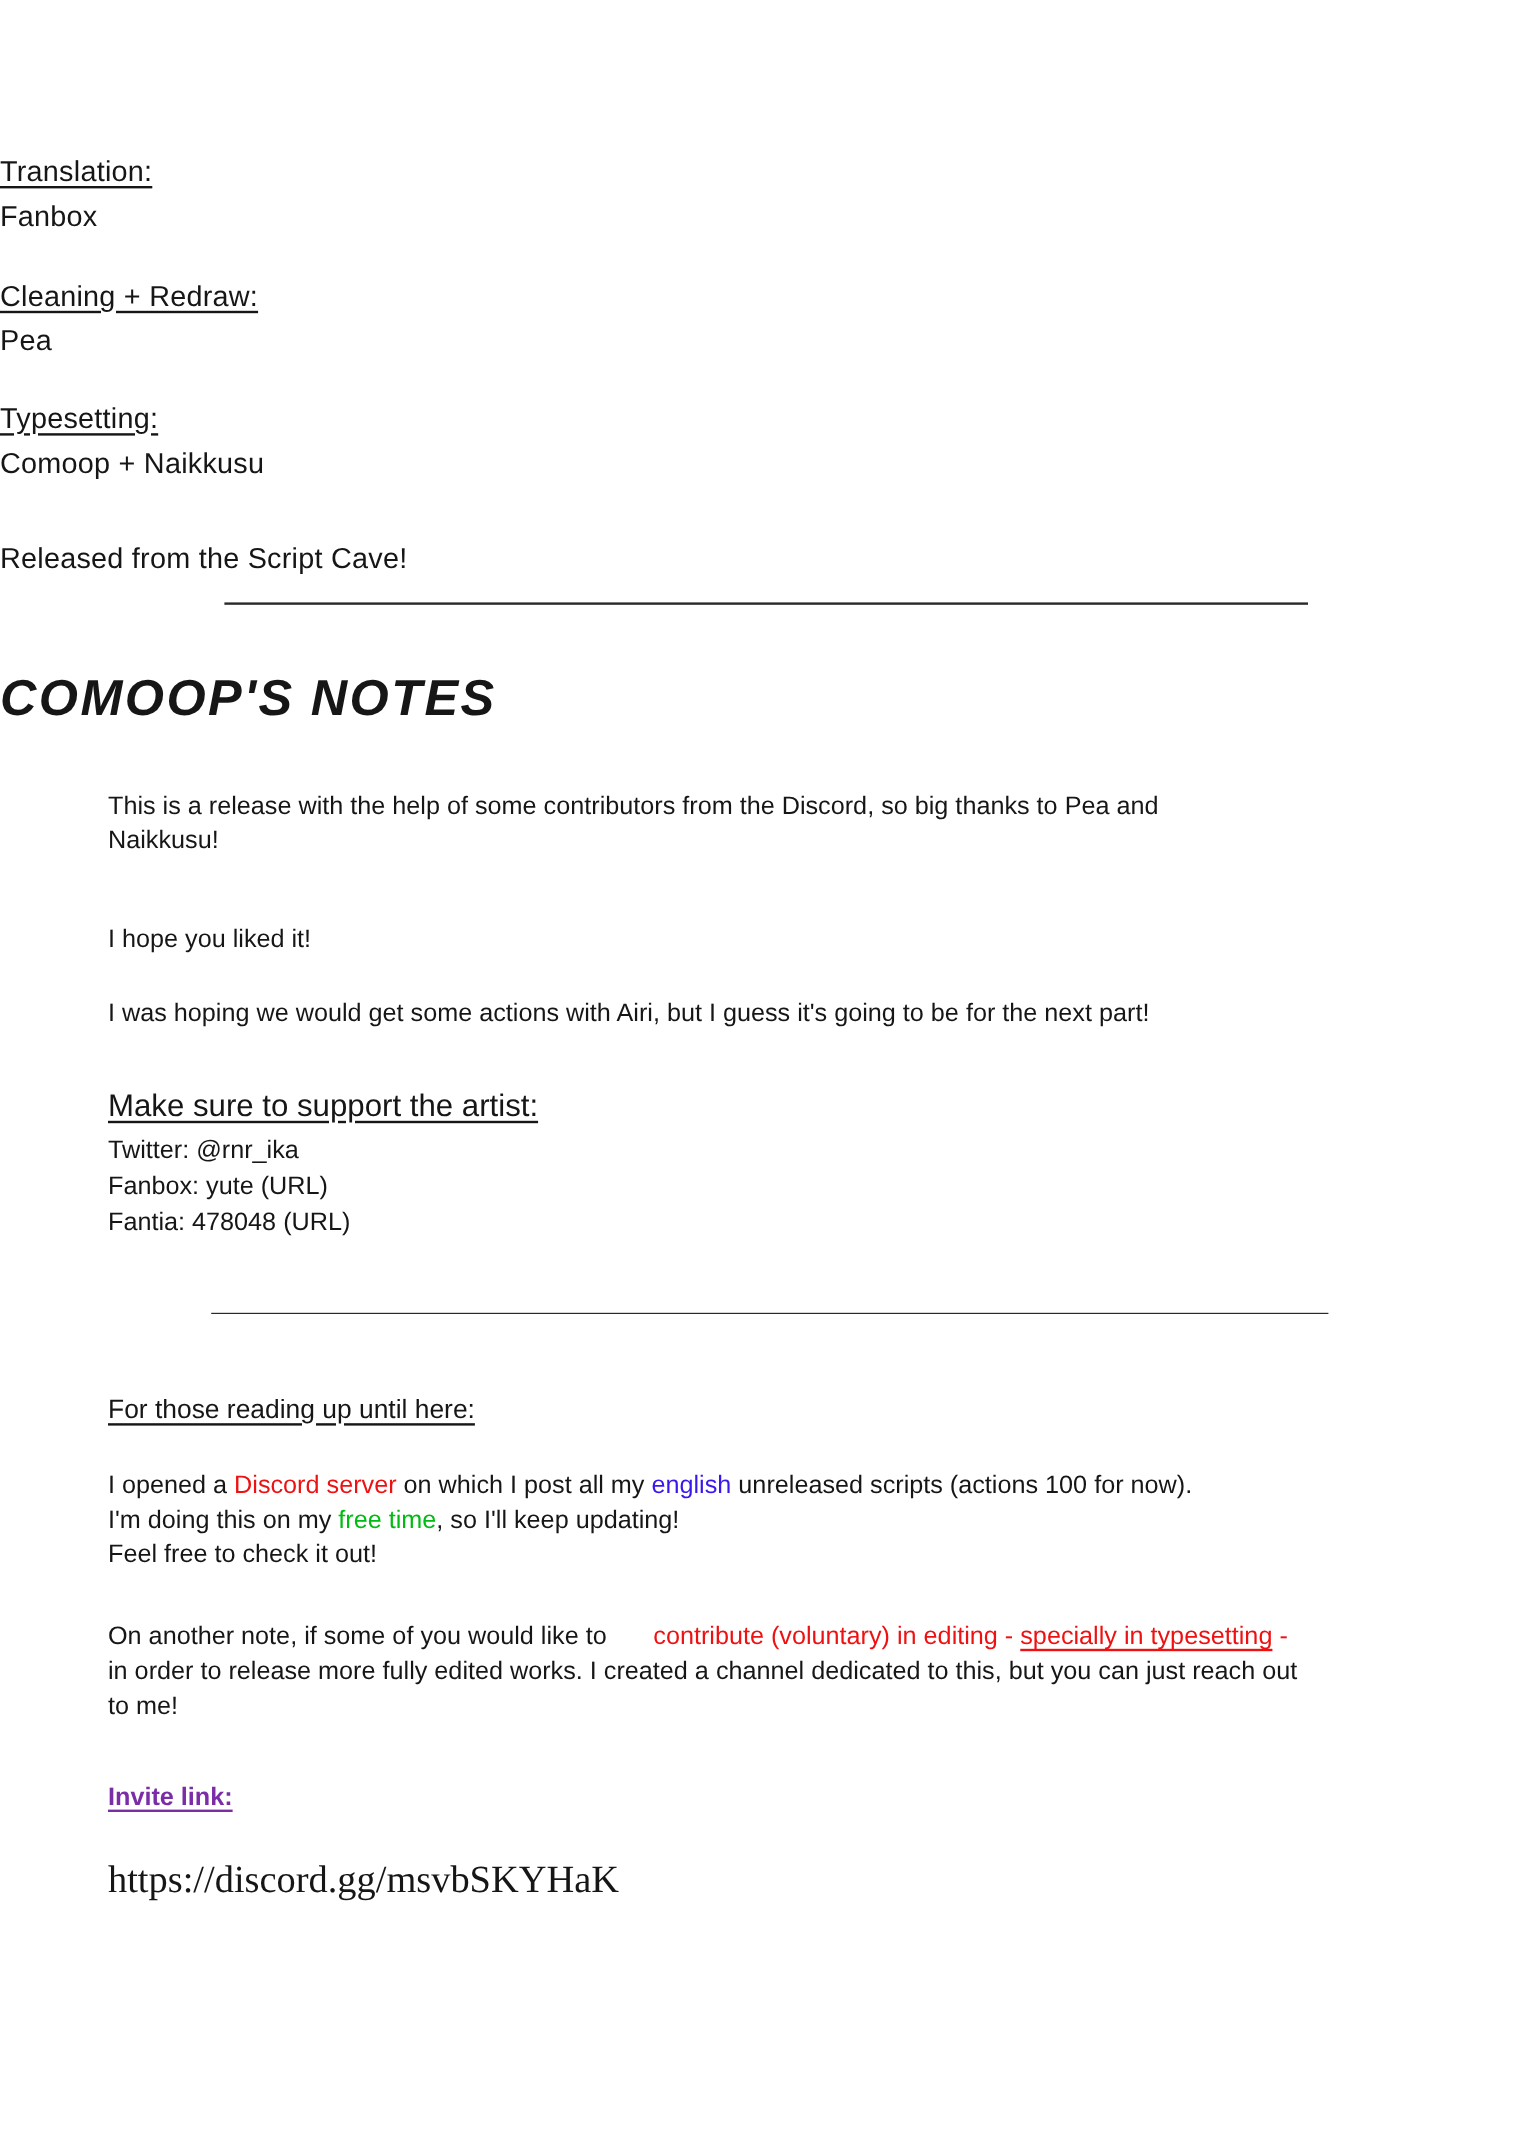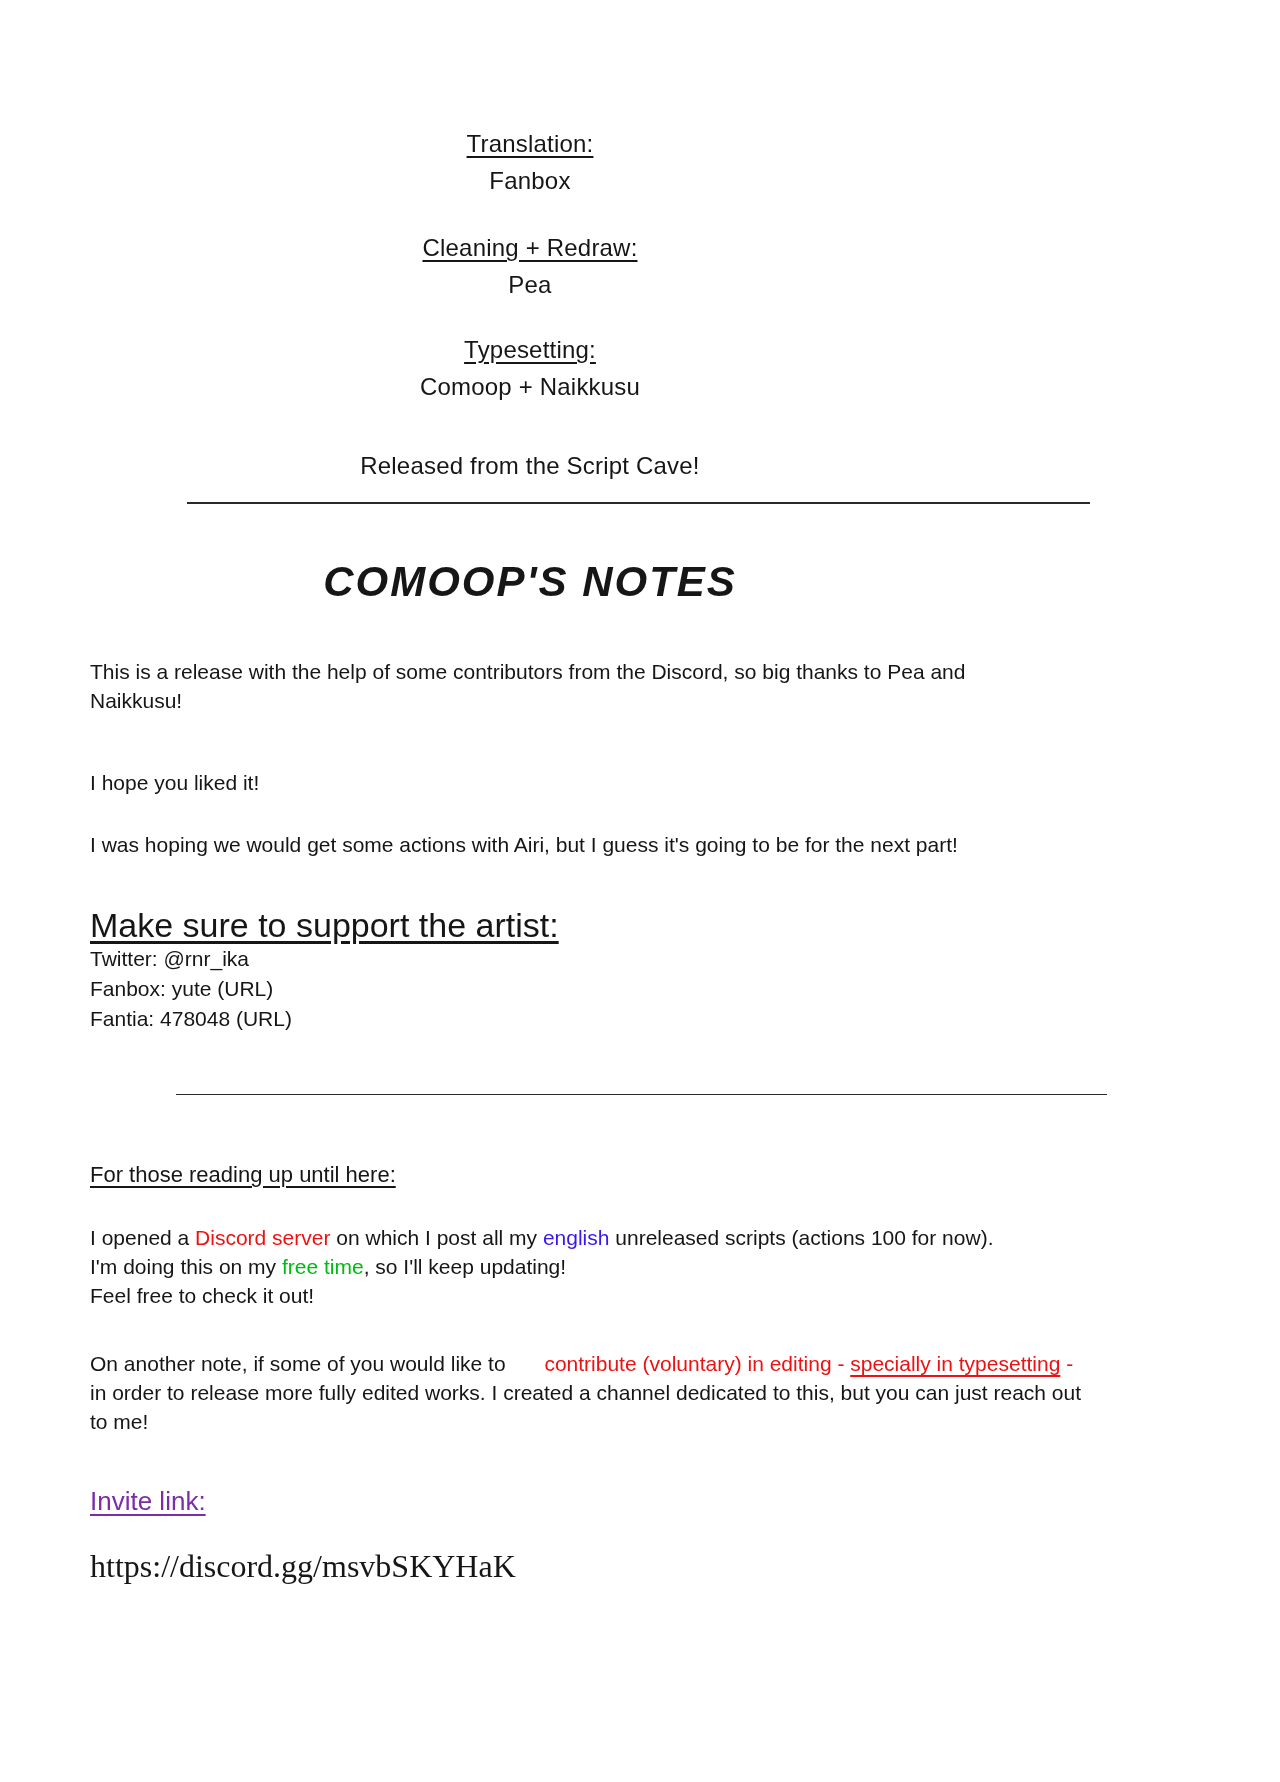--- a/index.html
+++ b/index.html
@@ -5,32 +5,32 @@
   html, body { margin: 0; padding: 0; }
   body {
     width: 1280px; height: 1782px;
     background: #ffffff;
     font-family: "Liberation Sans", sans-serif;
     color: #161616;
     position: relative;
     overflow: hidden;
   }
   .abs { position: absolute; white-space: nowrap; }
-  .center { left: 0; width: 1060px; text-align: center; }
+  .center { left: 0; width: 1060px; }
   .left { left: 90px; }
   .hdr { font-size: 24px; letter-spacing: 0.2px; }
   .u { text-decoration: underline; text-underline-offset: 4px; }
   .body-txt { font-size: 21px; }
   .title {
     font-size: 42px; font-weight: bold; font-style: italic;
     letter-spacing: 2px;
   }
-  .support-head { font-size: 34px; }
+  .support-head { font-size: 26px; }
   .reading-head { font-size: 22px; }
-  .invite-head { font-size: 26px; font-weight: normal; }
+  .invite-head { font-size: 21px; font-weight: bold; }
   .url-txt { font-family: "Liberation Serif", serif; font-size: 32px; }
   .rule { position: absolute; background: #2a2a2a; }
 </style>
 </head>
 <body>
 
 <div class="abs center hdr u" style="top:130px">Translation:</div>
 <div class="abs center hdr" style="top:167px">Fanbox</div>
 
 <div class="abs center hdr u" style="top:234px">Cleaning + Redraw:</div>

